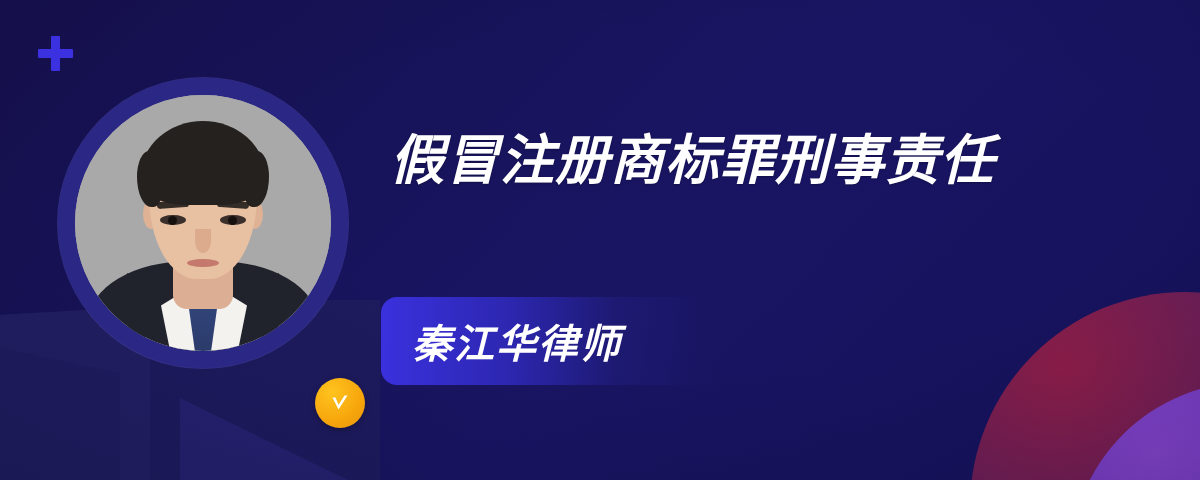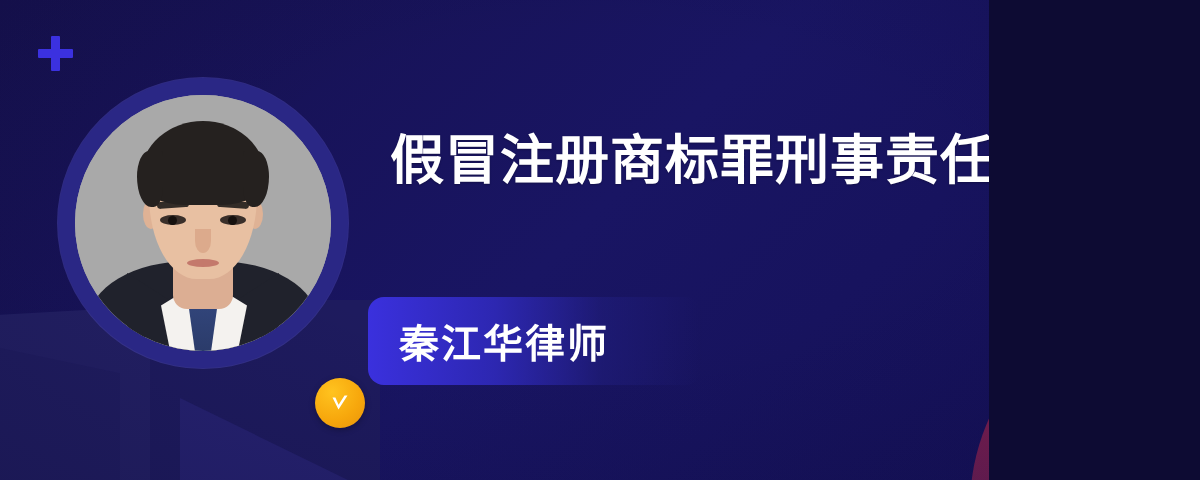--- a/index.html
+++ b/index.html
@@ -7,25 +7,26 @@
     margin: 0;
     padding: 0;
     background: #0d0b33;
   }
   body {
     font-family: "DejaVu Sans", "Liberation Sans", sans-serif;
   }
 
   .banner {
     position: relative;
-    width: 989px;
+    width: 1200px;
     height: 480px;
     overflow: hidden;
     background: #141253;
     background-image: linear-gradient(135deg, #16114f 0%, #191563 55%, #151159 100%);
+    font-style: italic;
   }
 
   
   .deco-layer {
     position: absolute;
     inset: 0;
     overflow: hidden;
     pointer-events: none;
   }
 
@@ -269,21 +270,21 @@
     line-height: 74px;
     font-weight: 700;
     letter-spacing: 1px;
     white-space: nowrap;
     text-shadow: 0 1px 2px rgba(0,0,0,0.25);
   }
 
   
   .name-pill {
     position: absolute;
-    left: 368px;
+    left: 381px;
     top: 297px;
     width: 334px;
     height: 88px;
     border-radius: 16px;
     background: linear-gradient(90deg,
         rgba(59, 49, 224, 0.98) 0%,
         rgba(48, 42, 190, 0.86) 38%,
         rgba(34, 31, 132, 0.48) 70%,
         rgba(22, 19, 86, 0.05) 100%);
     display: flex;

